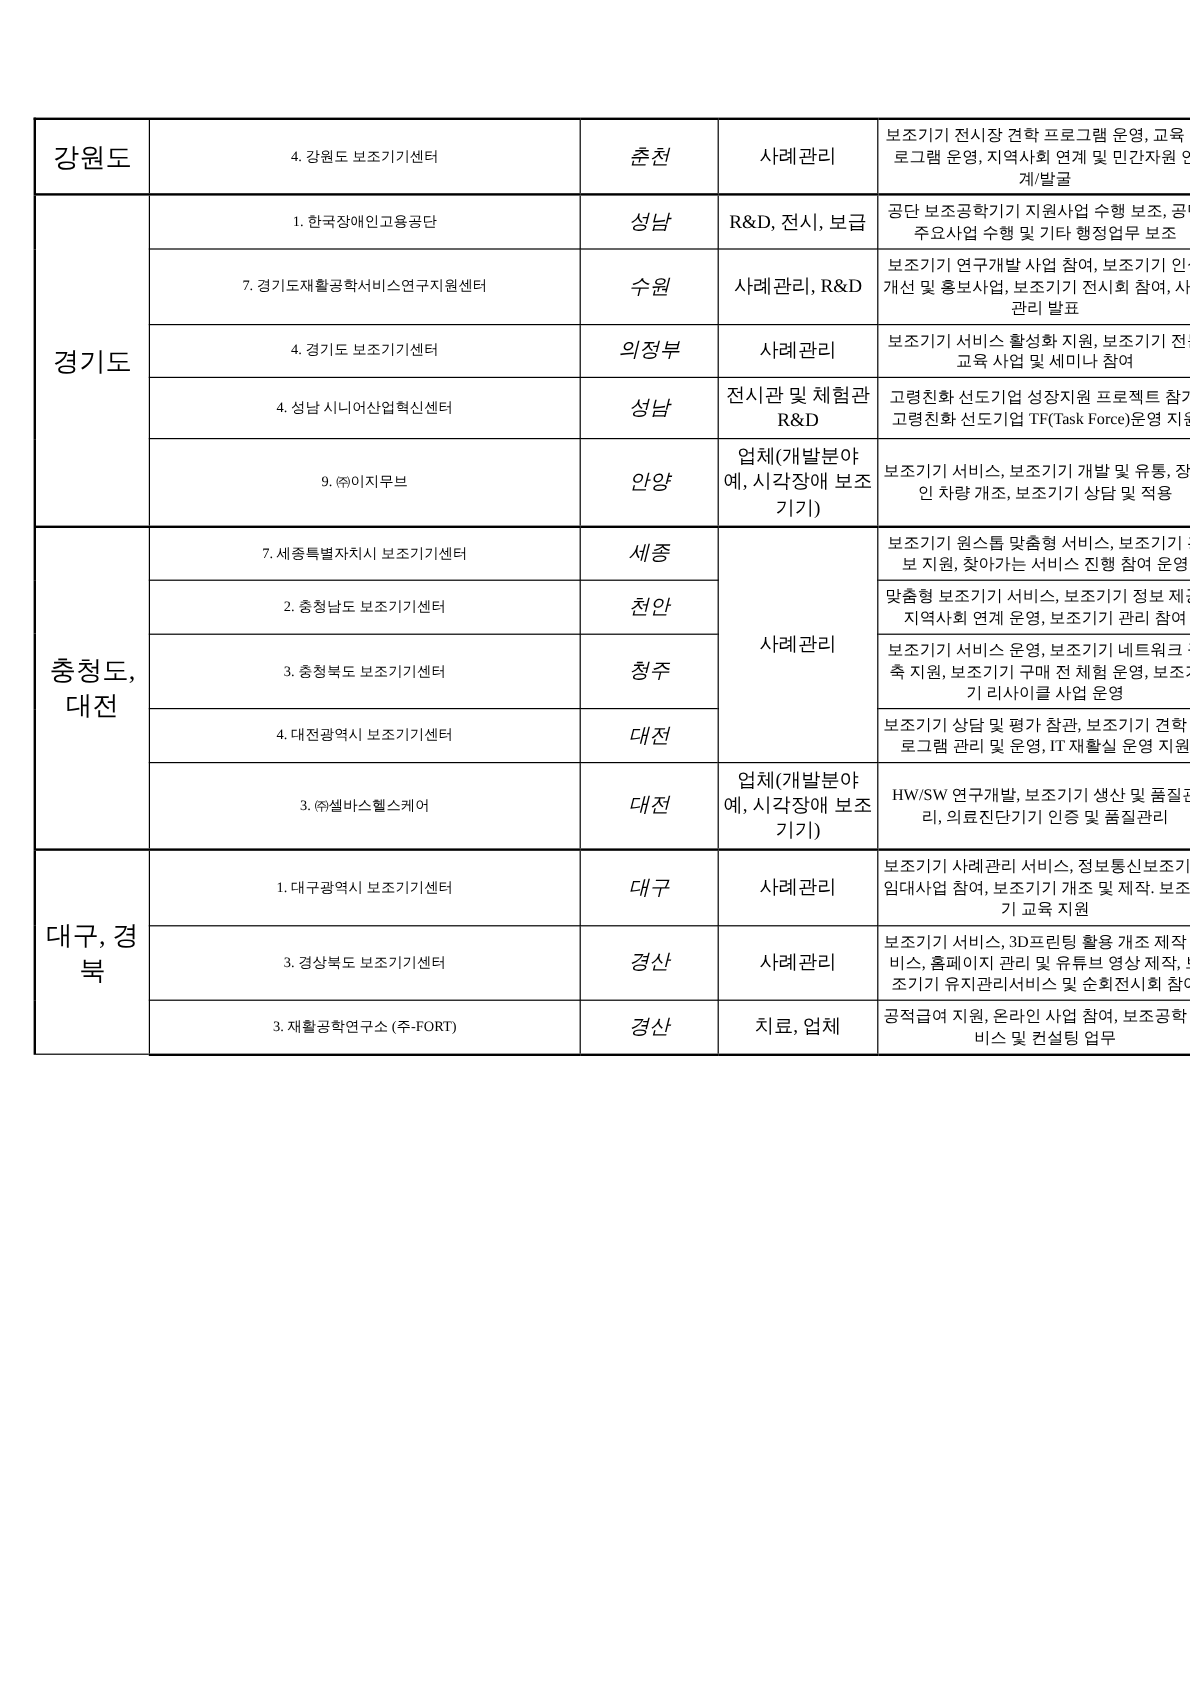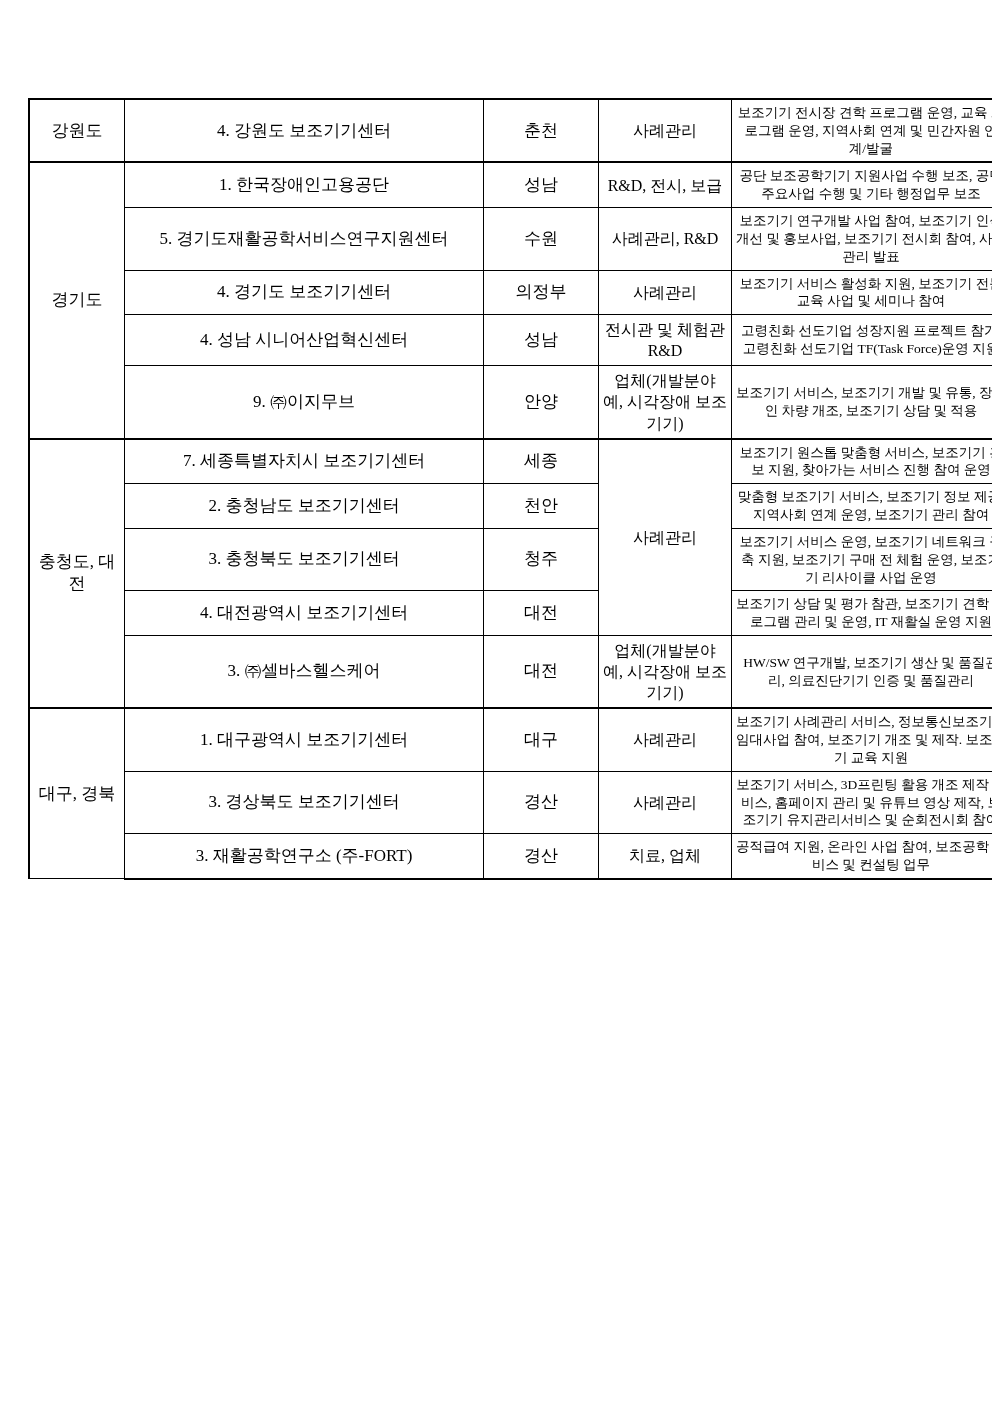--- a/index.html
+++ b/index.html
@@ -26,31 +26,32 @@
   }
   table.main-table td {
     border: 1px solid #000000;
     vertical-align: middle;
     text-align: center;
     padding: 4px 4px;
     line-height: 1.32;
   }
   td.col-region {
     width: 86px;
-    font-size: 17px;
+    font-size: 22px;
   }
   td.col-name {
     width: 350px;
-    font-size: 17px;
+    font-size: 12px;
     text-align: left;
     padding-left: 16px;
   }
   td.col-city {
     width: 106px;
     font-size: 17px;
+    font-style: italic;
   }
   td.col-role {
     width: 124px;
     font-size: 16px;
   }
   td.col-desc {
     width: 270px;
     font-size: 13.5px;
     line-height: 1.45;
     padding: 5px 6px;
@@ -88,21 +89,21 @@
       </tr>
 
       <tr>
         <td class="col-region group-sep-top left-edge" rowspan="5">경기도</td>
         <td class="col-name group-sep-top">1. 한국장애인고용공단</td>
         <td class="col-city group-sep-top">성남</td>
         <td class="col-role group-sep-top">R&amp;D, 전시, 보급</td>
         <td class="col-desc group-sep-top right-edge">공단 보조공학기기 지원사업 수행 보조, 공단 주요사업 수행 및 기타 행정업무 보조</td>
       </tr>
       <tr>
-        <td class="col-name">5. 경기도재활공학서비스연구지원센터</td>
+        <td class="col-name">7. 경기도재활공학서비스연구지원센터</td>
         <td class="col-city">수원</td>
         <td class="col-role">사례관리, R&amp;D</td>
         <td class="col-desc right-edge">보조기기 연구개발 사업 참여, 보조기기 인식개선 및 홍보사업, 보조기기 전시회 참여, 사례관리 발표</td>
       </tr>
       <tr>
         <td class="col-name">4. 경기도 보조기기센터</td>
         <td class="col-city">의정부</td>
         <td class="col-role">사례관리</td>
         <td class="col-desc right-edge">보조기기 서비스 활성화 지원, 보조기기 전문교육 사업 및 세미나 참여</td>
       </tr>

